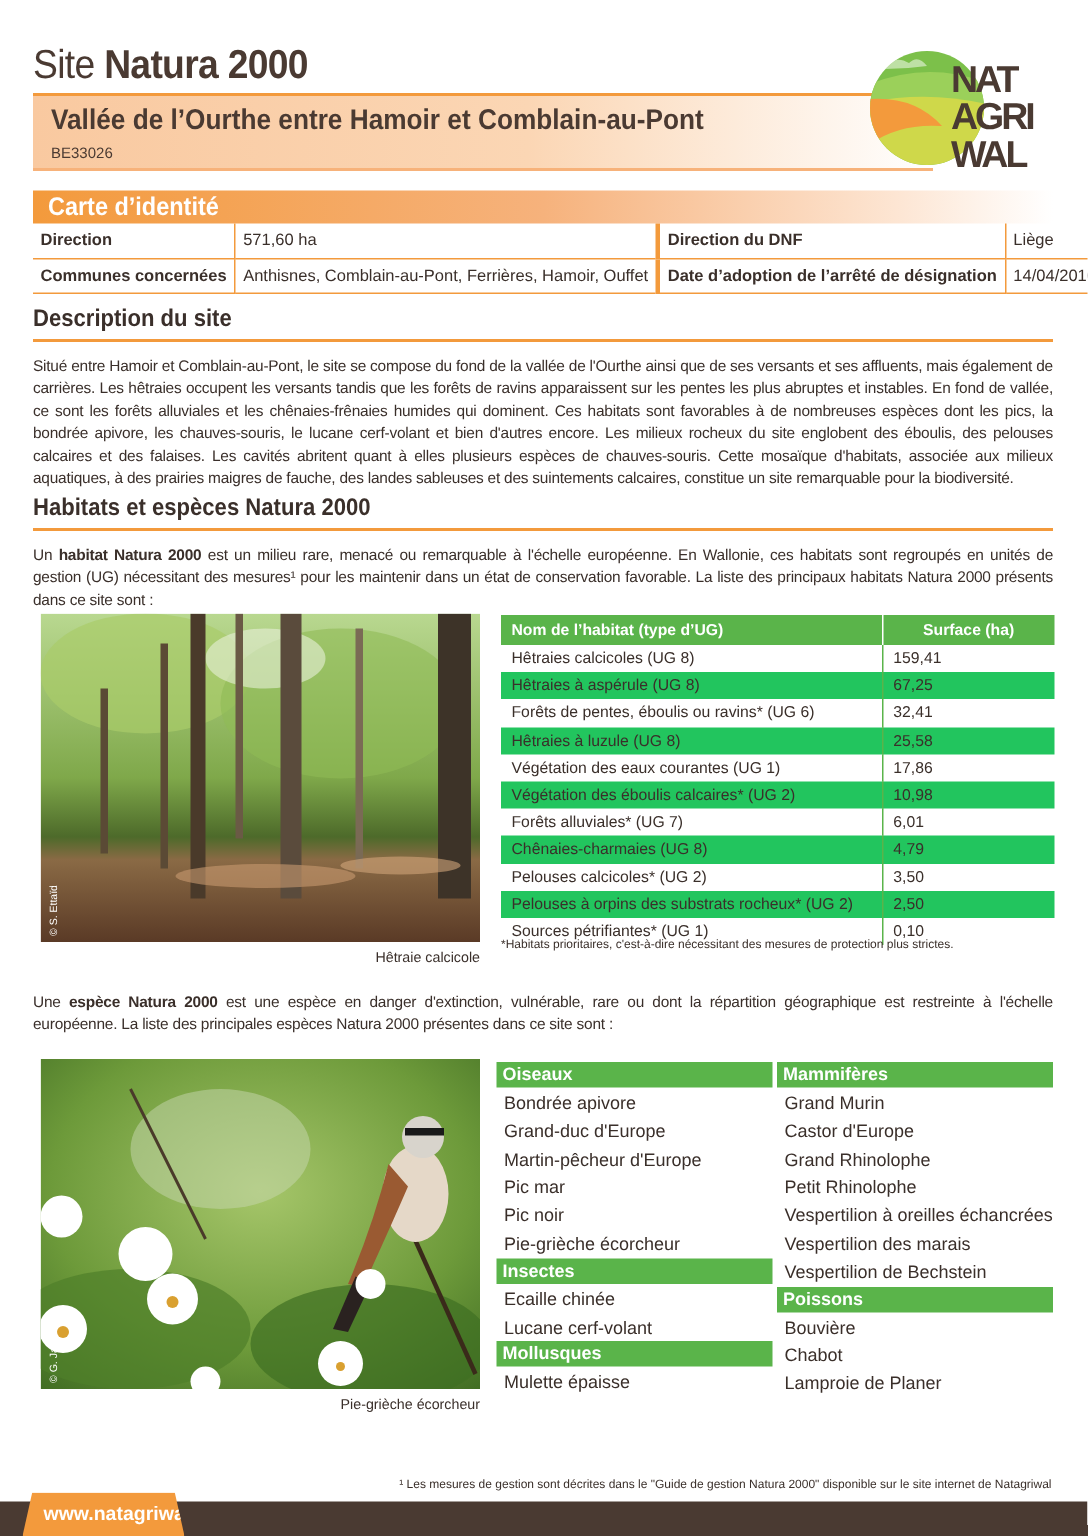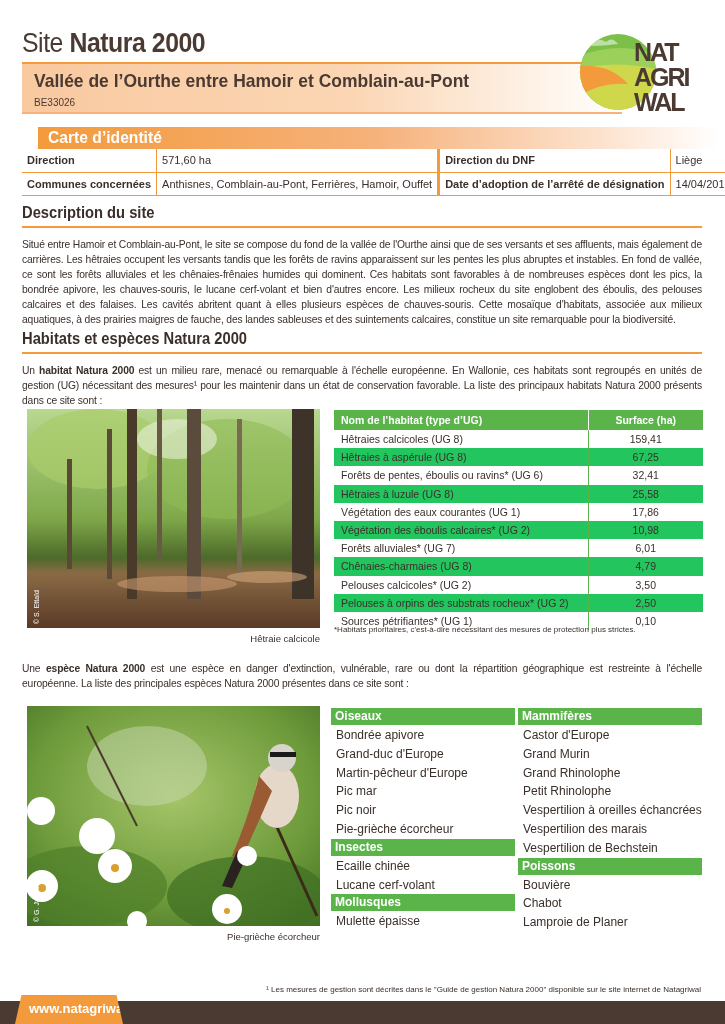--- a/index.html
+++ b/index.html
@@ -11,21 +11,21 @@
   .site-title b { font-weight: bold; }
   .band { position: absolute; left: 22px; top: 62px; width: 600px; height: 52px;
           background: linear-gradient(90deg, #f9c9a0 0%, #fbd6b4 55%, #fff 100%);
           border-top: 2px solid #f39a3c; border-bottom: 2px solid #f7b27a; }
   .band-title { position: absolute; left: 12px; top: 6px; font-size: 19px; font-weight: bold; color: #4a3a32; transform: scaleX(0.92); transform-origin: left; white-space: nowrap; }
   .band-code { position: absolute; left: 12px; top: 33px; font-size: 10px; color: #4a3a32; }
 
   .logo { position: absolute; left: 580px; top: 26px; width: 120px; height: 92px; }
 
   
-  .sec-orange { position: absolute; left: 38px; top: 127px; width: 680px; height: 22px;
+  .sec-orange { position: absolute; left: 22px; top: 127px; width: 680px; height: 22px;
                 background: linear-gradient(90deg, #f39a3c 0%, #f6b27c 50%, #fde6d4 85%, #fff 100%); }
   .sec-orange span { position: absolute; left: 10px; top: 1px; font-size: 17px; font-weight: bold; color: #fff; transform: scaleX(0.92); transform-origin: left; white-space: nowrap; }
   table.id { position: absolute; left: 22px; top: 149px; width: 680px; border-collapse: collapse; font-size: 11px; }
   table.id td { height: 23px; padding: 0 5px; border-bottom: 1.5px solid #f39a3c; vertical-align: middle; white-space: nowrap; }
   table.id td.k { font-weight: bold; }
   table.id td.sep { border-right: 1px solid #f39a3c; }
   table.id td.sepbig { border-right: 3px solid #f39a3c; }
 
   
   .h2 { position: absolute; left: 22px; font-size: 16px; font-weight: bold; color: #3a2f2a; width: 680px; border-bottom: 2px solid #f39a3c; padding-bottom: 4px; }
@@ -36,21 +36,21 @@
   .photo { position: absolute; overflow: hidden; }
   .caption { position: absolute; font-size: 9.5px; color: #3a2f2a; text-align: right; }
   .credit { position: absolute; font-size: 7px; color: #fff; transform: rotate(-90deg); transform-origin: left top; white-space: nowrap; }
 
   
   table.hab { position: absolute; left: 334px; top: 410px; width: 369px; border-collapse: collapse; font-size: 10.5px; }
   table.hab th { background: #5ab44a; color: #fff; font-weight: bold; text-align: left; height: 20px; padding: 0 7px; }
   table.hab th.r { text-align: center; }
   table.hab td { height: 18.2px; padding: 0 7px; }
   table.hab tr.alt td { background: #22c55e; }
-  table.hab td.v { text-align: center; border-left: 1.5px solid #5ab44a; }
+  table.hab td.v { border-left: 1.5px solid #5ab44a; }
   table.hab th.v { border-left: 1.5px solid #fff; }
   .hab-note { position: absolute; left: 334px; top: 625px; font-size: 8px; color: #3a2f2a; }
 
   
   .spcol { position: absolute; width: 184px; font-size: 12px; }
   .sp-head { background: #5ab44a; color: #fff; font-weight: bold; height: 17px; line-height: 17px; padding-left: 4px; margin-bottom: 1px; }
   .sp-item { height: 18.8px; line-height: 18.8px; padding-left: 5px; }
 
   
   .footnote { position: absolute; right: 24px; top: 985px; font-size: 8px; color: #3a2f2a; }
@@ -263,22 +263,22 @@
     <div class="sp-item">Pic noir</div>
     <div class="sp-item">Pie-grièche écorcheur</div>
     <div class="sp-head">Insectes</div>
     <div class="sp-item">Ecaille chinée</div>
     <div class="sp-item">Lucane cerf-volant</div>
     <div class="sp-head">Mollusques</div>
     <div class="sp-item">Mulette épaisse</div>
   </div>
 <div class="spcol" id="col2" style="left:518px; top:708px;">
     <div class="sp-head">Mammifères</div>
+    <div class="sp-item">Grand Murin</div>
     <div class="sp-item">Castor d'Europe</div>
-    <div class="sp-item">Grand Murin</div>
     <div class="sp-item">Grand Rhinolophe</div>
     <div class="sp-item">Petit Rhinolophe</div>
     <div class="sp-item">Vespertilion à oreilles échancrées</div>
     <div class="sp-item">Vespertilion des marais</div>
     <div class="sp-item">Vespertilion de Bechstein</div>
     <div class="sp-head">Poissons</div>
     <div class="sp-item">Bouvière</div>
     <div class="sp-item">Chabot</div>
     <div class="sp-item">Lamproie de Planer</div>
   </div>

